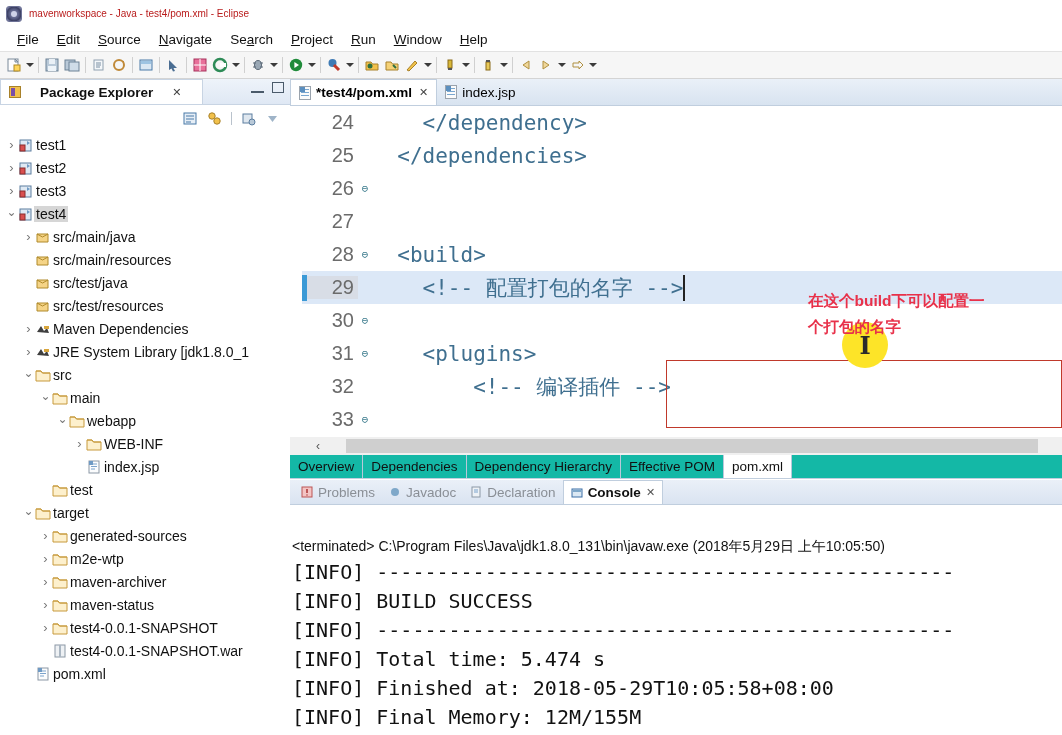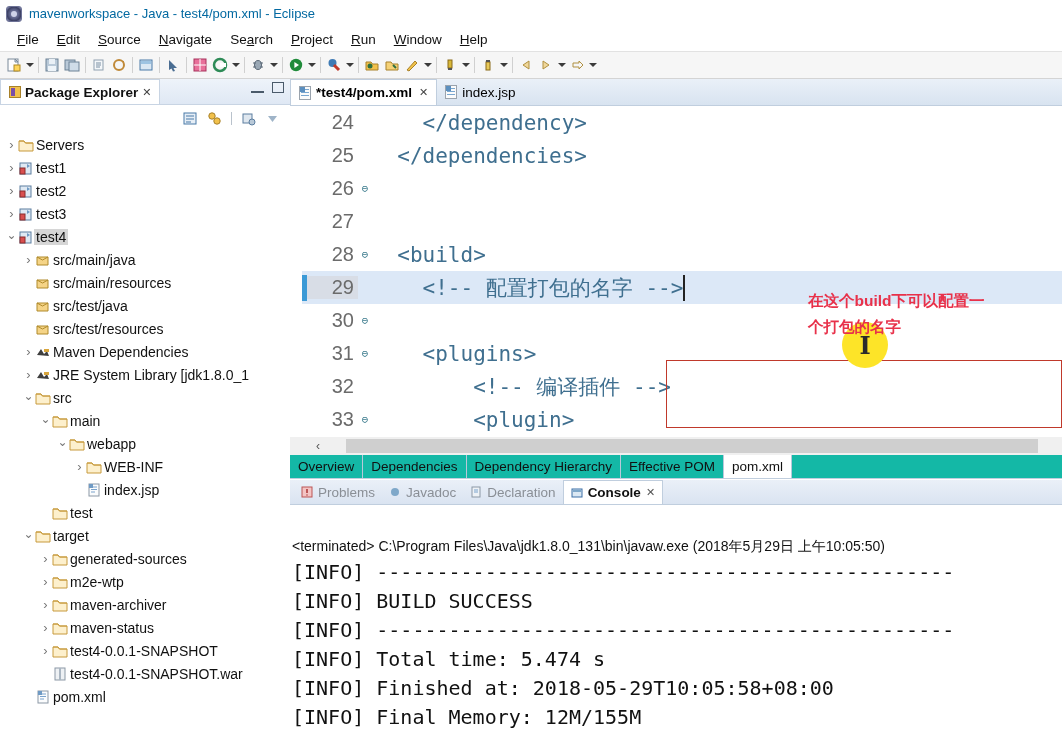--- a/index.html
+++ b/index.html
@@ -21,21 +21,21 @@
   }
   .app-icon {
     width: 16px; height: 16px; border-radius: 3px;
     background: radial-gradient(circle at 50% 50%, #8a8fb5 0%, #5d6288 45%, #3b3f63 70%, #9aa0c4 100%);
     border: 1px solid #6d7296; position: relative; flex: 0 0 auto;
   }
   .app-icon::after {
     content:""; position:absolute; left:4px; top:4px; width:6px; height:6px;
     border-radius:50%; background:#cfd3e8;
   }
-  .title-text { font-size: 13px; color:#0369a1; white-space: nowrap; }
+  .title-text { font-size: 10px; color:#b91c1c; white-space: nowrap; }
 
   
   .menubar {
     height: 24px; background: #ffffff;
     display: flex; align-items: center; padding-left: 8px; gap: 0;
   }
   .menu-item {
     padding: 2px 9px; font-size: 13.5px; color:#111; white-space: nowrap; cursor: default;
   }
   .menu-item u { text-decoration: underline; }
@@ -59,22 +59,22 @@
   .main { position:absolute; left:0; top:79px; width:1062px; height:656px; display:flex; }
 
   
   .explorer { width: 290px; height:656px; background:#ffffff; position:relative; flex:0 0 auto;}
   .pe-tabrow {
     height: 26px; background: linear-gradient(#eef3fa,#dfe8f4);
     display:flex; align-items:flex-end; position:relative;
     border-bottom:1px solid #c8d4e3;
   }
   .pe-tab {
-    background:#ffffff; height:25px; display:flex; align-items:center; gap:4px;
-    padding: 0 7px 0 8px; font-size:13.5px; font-weight:bold; color:#111;
+    background:#ffffff; height:25px; display:flex; align-items:center; gap:19px;
+    padding: 0 20px 0 8px; font-size:13.5px; font-weight:bold; color:#111;
     border-top:1px solid #c8d4e3; border-left:1px solid #c8d4e3; border-right:1px solid #c8d4e3;justify-content:flex-end;
   }
   .pe-tab .x { font-size:11px; font-weight:normal; color:#444; }
   .pe-icon-pkg {
     width:12px; height:12px; background:#f2c14b; border:1px solid #a8812a; position:relative;
   }
   .pe-icon-pkg::after{content:"";position:absolute;left:1px;top:1px;width:4px;height:8px;background:#7a4fa8;}
   .pe-winbtns { position:absolute; right:6px; top:3px; display:flex; gap:8px; align-items:center;}
   .pe-min { width:13px; height:11px; border-bottom:2px solid #4a5a6a; }
   .pe-max { width:12px; height:11px; border:1.5px solid #4a5a6a; }
@@ -335,30 +335,20 @@
         <span class="pe-tool"><svg width="15" height="15">
               <path d="M3 5 L12 5 L7.5 11 Z" fill="#9fb4c8"></path>
             </svg></span>
       </div>
 
       <div class="tree" id="tree">
           <div class="row" style="padding-left: 6px;">
             <span class="arw closed"></span>
             <span class="ic">
               <svg width="16" height="14">
-                <path d="M1 3 h5 l1.5 2 H15 v8 H1 Z" fill="#fdf0cd" stroke="#c79a3c"></path>
-                <path d="M1 3 h5 l1.5 2 H15" fill="none" stroke="#c79a3c"></path>
-              </svg>
-            </span>
-            <span class="lbl">Servers</span>
-          </div>
-          <div class="row" style="padding-left: 6px;">
-            <span class="arw closed"></span>
-            <span class="ic">
-              <svg width="16" height="14">
                 <rect x="2" y="2" width="11" height="11" fill="#dfe9f3" stroke="#5c7ea0"></rect>
                 <rect x="2" y="7" width="5" height="6" fill="#d94f4f" stroke="#8a2c2c"></rect>
                 <path d="M9 3 l3 2 l-3 2 z" fill="#6f9ac4"></path>
               </svg>
             </span>
             <span class="lbl">test1</span>
           </div>
           <div class="row" style="padding-left: 6px;">
             <span class="arw closed"></span>
             <span class="ic">
@@ -654,21 +644,20 @@
             <span class="code">    &lt;plugins&gt;</span>
           </div>
           <div class="codeline">
             <span class="gutter">32</span>
             <span class="fold"></span>
             <span class="code cmt">        &lt;!-- 编译插件 --&gt;</span>
           </div>
           <div class="codeline">
             <span class="gutter">33</span>
             <span class="fold has"></span>
-            <span class="code">        &lt;plugin&gt;</span>
           </div>
         </div>
 
       <div class="redbox"></div>
       <div class="ymark">
         <span class="ibeam">I</span>
       </div>
 
       <div class="hscroll">
         <span class="hs-left">‹</span>

